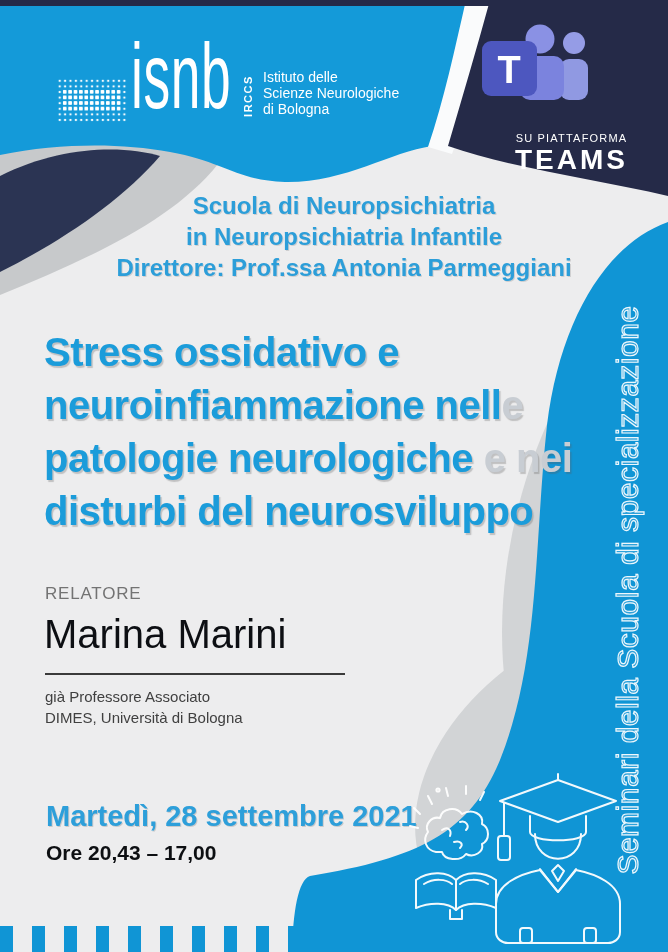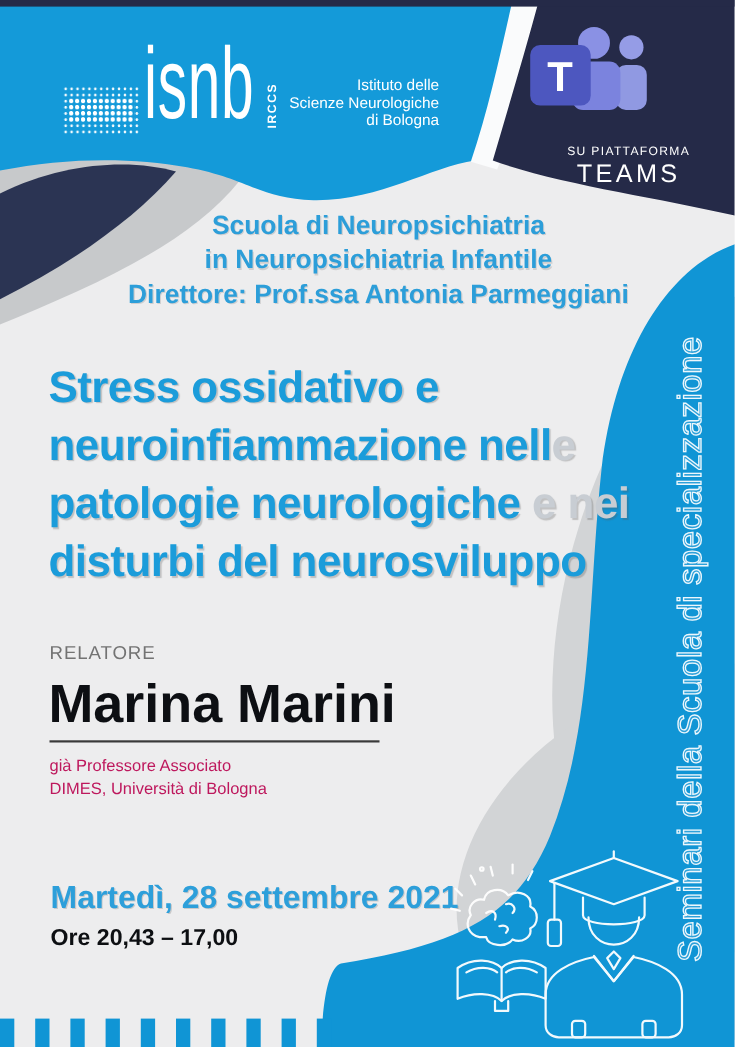--- a/index.html
+++ b/index.html
@@ -21,54 +21,54 @@
   }
   .isnb-wordmark{
     position:absolute;left:131px;top:30px;color:#fff;font-size:92px;line-height:92px;
     font-weight:400;transform:scaleX(0.58);transform-origin:left top;letter-spacing:1px;
   }
   .isnb-irccs{
     position:absolute;left:224px;top:90px;width:48px;text-align:center;
     transform:rotate(-90deg);font-size:11px;font-weight:bold;letter-spacing:1.5px;color:#fff;
   }
   .isnb-institute{
-    position:absolute;left:263px;top:69px;color:#fff;font-size:14px;line-height:16px;font-weight:normal;text-align:right;
+    position:absolute;left:263px;top:69px;color:#fff;font-size:14px;line-height:16px;font-weight:normal;
   }
   
   .webinar-bar{
     position:absolute;left:485px;top:110px;width:173px;height:18px;
     background:#8690C9;display:flex;align-items:center;justify-content:center;
     color:#242947;font-size:10px;font-weight:bold;letter-spacing:2.5px;
   }
   .platform-label{
     position:absolute;left:485px;top:132px;width:173px;text-align:center;
     color:#fff;font-size:11px;letter-spacing:1.2px;
   }
   .teams-label{
     position:absolute;left:485px;top:144px;width:173px;text-align:center;
-    color:#fff;font-size:23px;letter-spacing:3px;font-weight:normal;
+    color:#fff;font-size:28px;letter-spacing:3px;font-weight:bold;
   }
   
   .school-block{
     position:absolute;left:38px;top:190px;width:612px;text-align:center;
     color:#2C9ED9;font-size:24px;line-height:31px;font-weight:bold;
     text-shadow:1px 1px 0 rgba(40,40,40,.15);
   }
   
   .main-title{
     position:absolute;left:44px;top:326px;width:600px;
     color:#1B9CDA;font-size:40px;line-height:53px;font-weight:bold;letter-spacing:-0.5px;
     text-shadow:1.5px 1.5px 1px rgba(90,90,90,.3);
   }
   .main-title .overlap{color:#C8CDD3;}
   
   .relatore-label{position:absolute;left:45px;top:584px;color:#737373;font-size:17px;letter-spacing:.8px;}
-  .speaker-name{position:absolute;left:44px;top:612px;color:#0d0f13;font-size:49px;font-weight:bold;}
+  .speaker-name{position:absolute;left:44px;top:612px;color:#0d0f13;font-size:40px;font-weight:normal;}
   .speaker-rule{position:absolute;left:45px;top:673px;width:300px;height:2px;background:#3a3a3a;}
-  .speaker-affiliation{position:absolute;left:45px;top:686px;color:#be185d;font-size:15px;line-height:21px;}
+  .speaker-affiliation{position:absolute;left:45px;top:686px;color:#404040;font-size:15px;line-height:21px;}
   
   .event-date{
     position:absolute;left:46px;top:788px;color:#2D9FDA;font-size:29px;font-weight:bold;
     text-shadow:1px 1px 0 rgba(60,60,60,.2);
     margin-top:12px;
   }
   .event-time{position:absolute;left:46px;top:841px;color:#0d0f12;font-size:21px;font-weight:bold;}
   
   .side-banner{
     position:absolute;left:628px;top:590px;white-space:nowrap;

